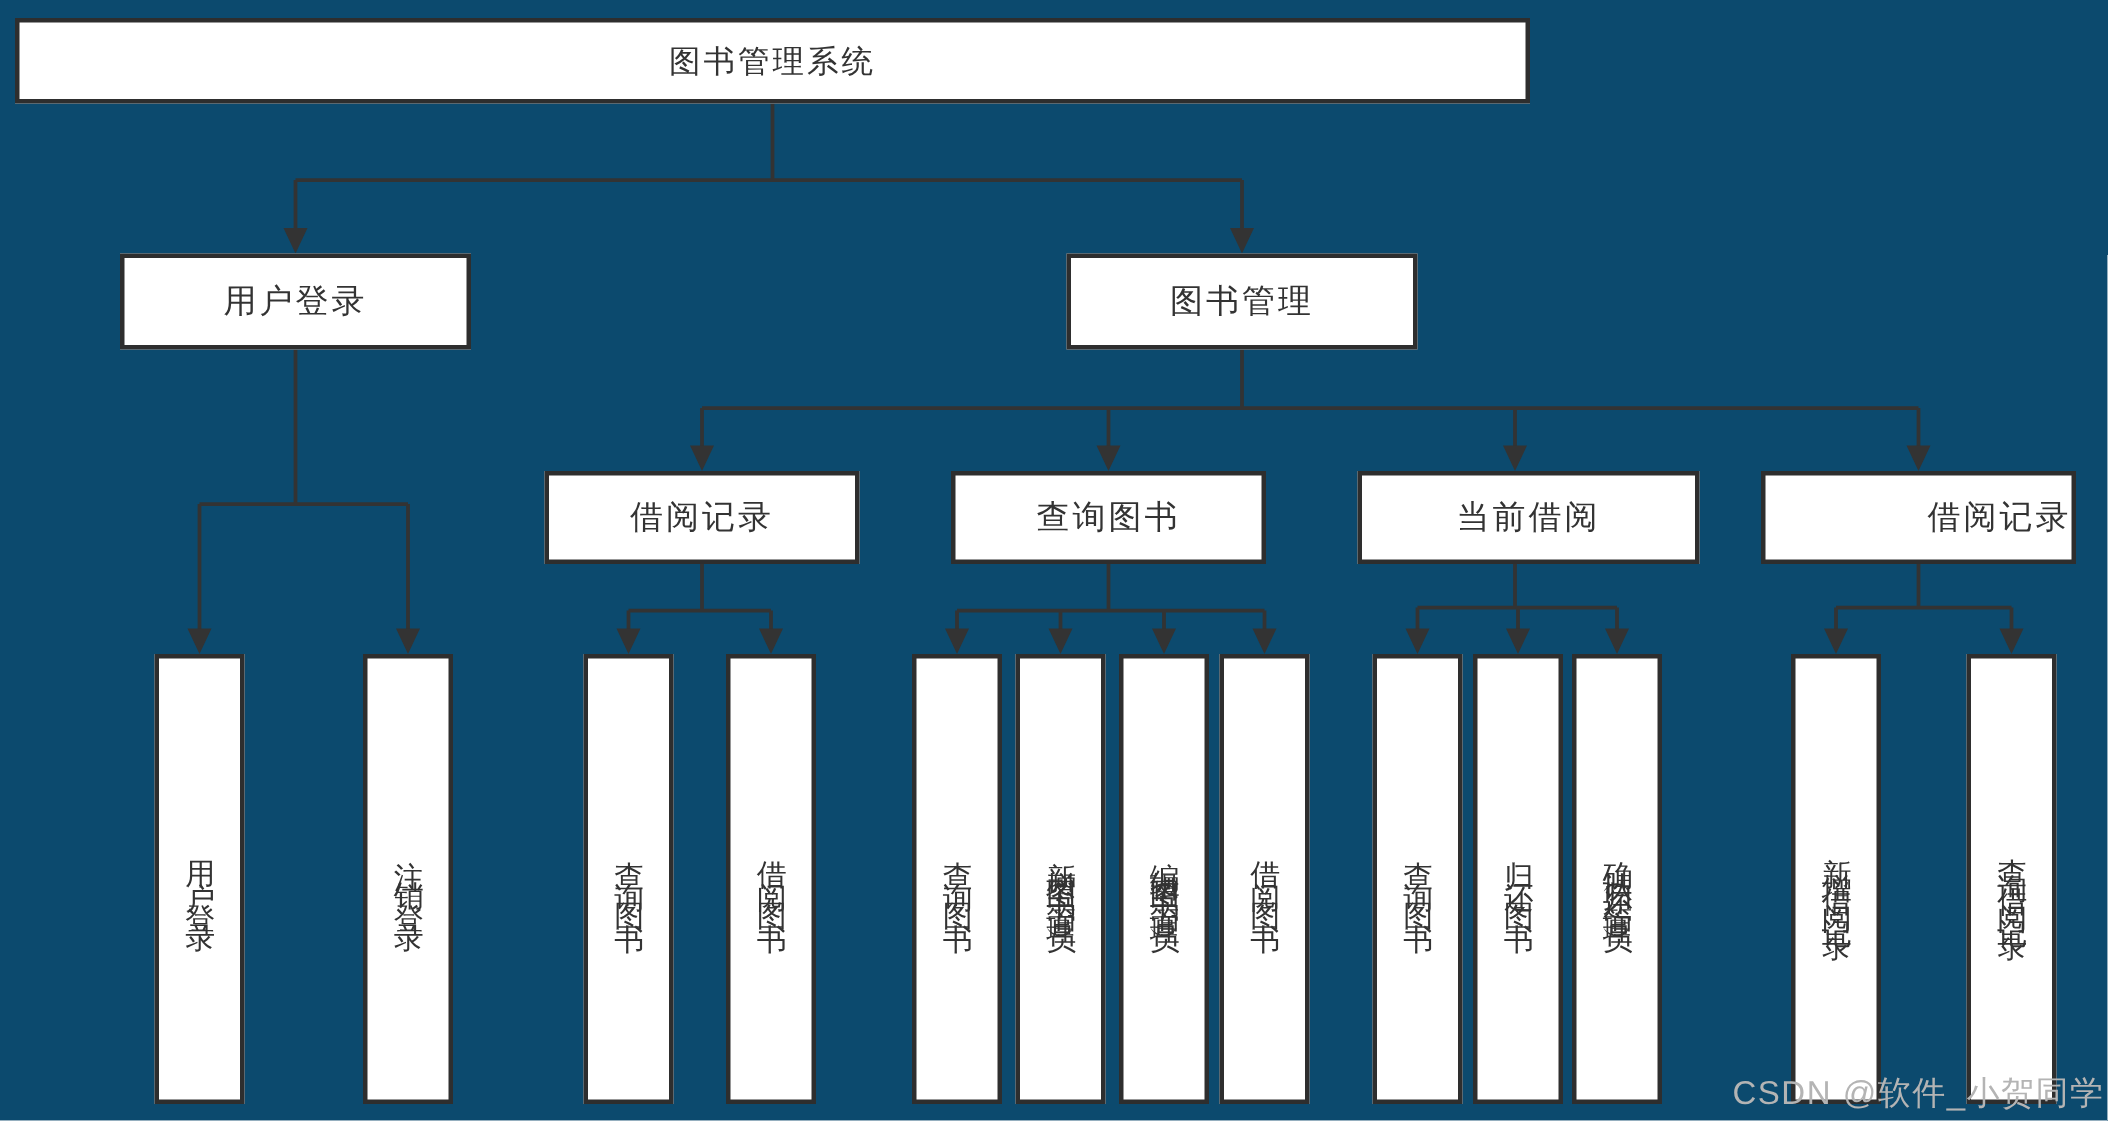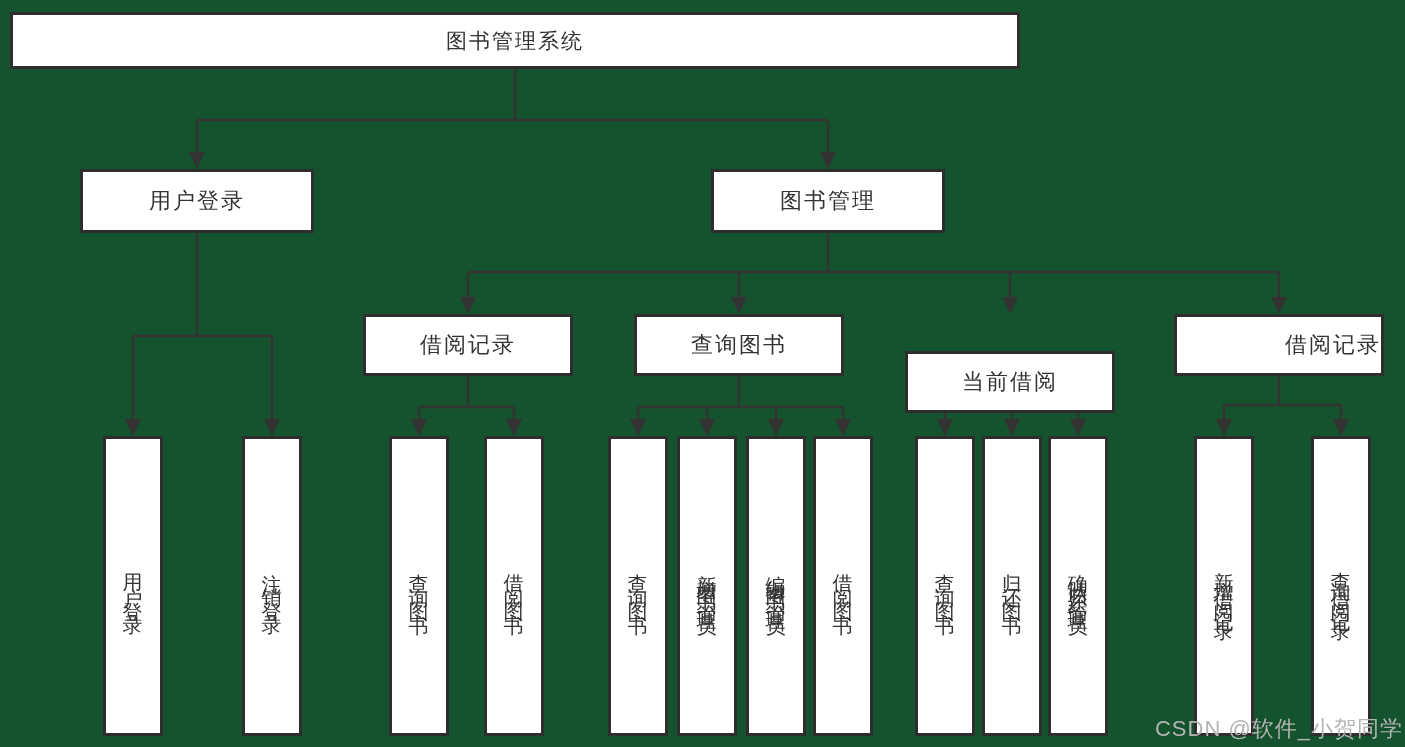--- a/index.html
+++ b/index.html
@@ -4,21 +4,21 @@
 <style>
   html, body {
     margin: 0;
     padding: 0;
     background: #ffffff;
   }
   .canvas {
     position: relative;
     width: 1405px;
     height: 747px;
-    background: #14532d;
+    background: #0c4a6e;
     font-family: "Liberation Sans", sans-serif;
     color: #333333;
     overflow: hidden;
   }
   .connector-svg {
     position: absolute;
     left: 0;
     top: 0;
     width: 1405px;
     height: 747px;
@@ -113,21 +113,21 @@
   <div class="node" style="left:711px; top:169px; width:234px; height:64px;">
     <span class="hlabel">图书管理</span>
   </div>
 
   <div class="node" style="left:363px; top:314px; width:210px; height:62px;">
     <span class="hlabel">借阅记录</span>
   </div>
   <div class="node" style="left:634px; top:314px; width:210px; height:62px;">
     <span class="hlabel">查询图书</span>
   </div>
-  <div class="node" style="left:905px; top:314px; width:210px; height:62px;margin-top:37px;">
+  <div class="node" style="left:905px; top:314px; width:228px; height:62px;">
     <span class="hlabel">当前借阅</span>
   </div>
   <div class="node" style="left:1174px; top:314px; width:210px; height:62px;justify-content:flex-end;">
     <span class="hlabel">借阅记录</span>
   </div>
 
   <div class="node leaf-node" style="left:103px; top:436px;">
     <span class="vlabel s4">用户登录</span>
   </div>
   <div class="node leaf-node" style="left:242px; top:436px;">

